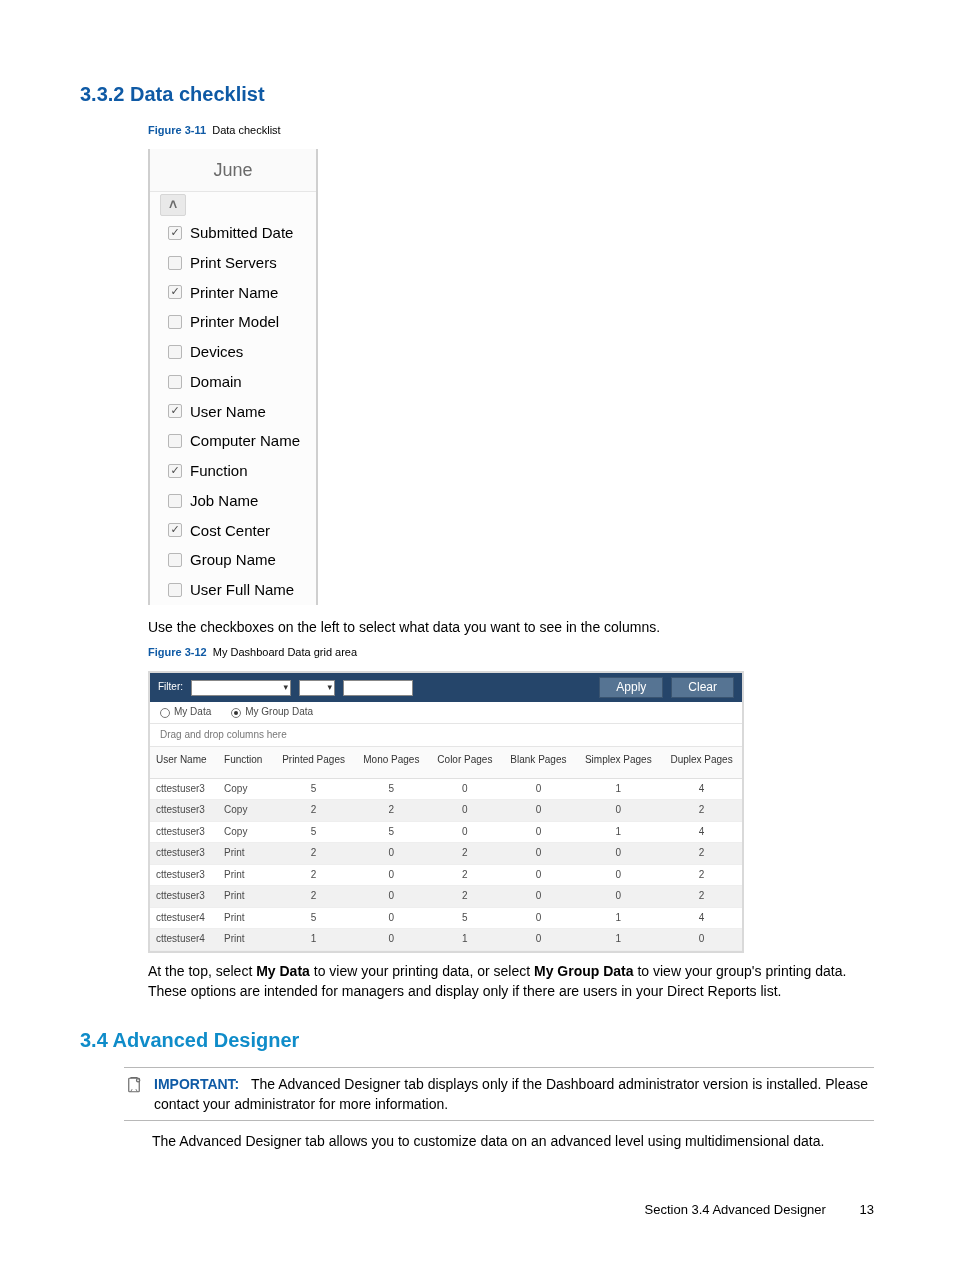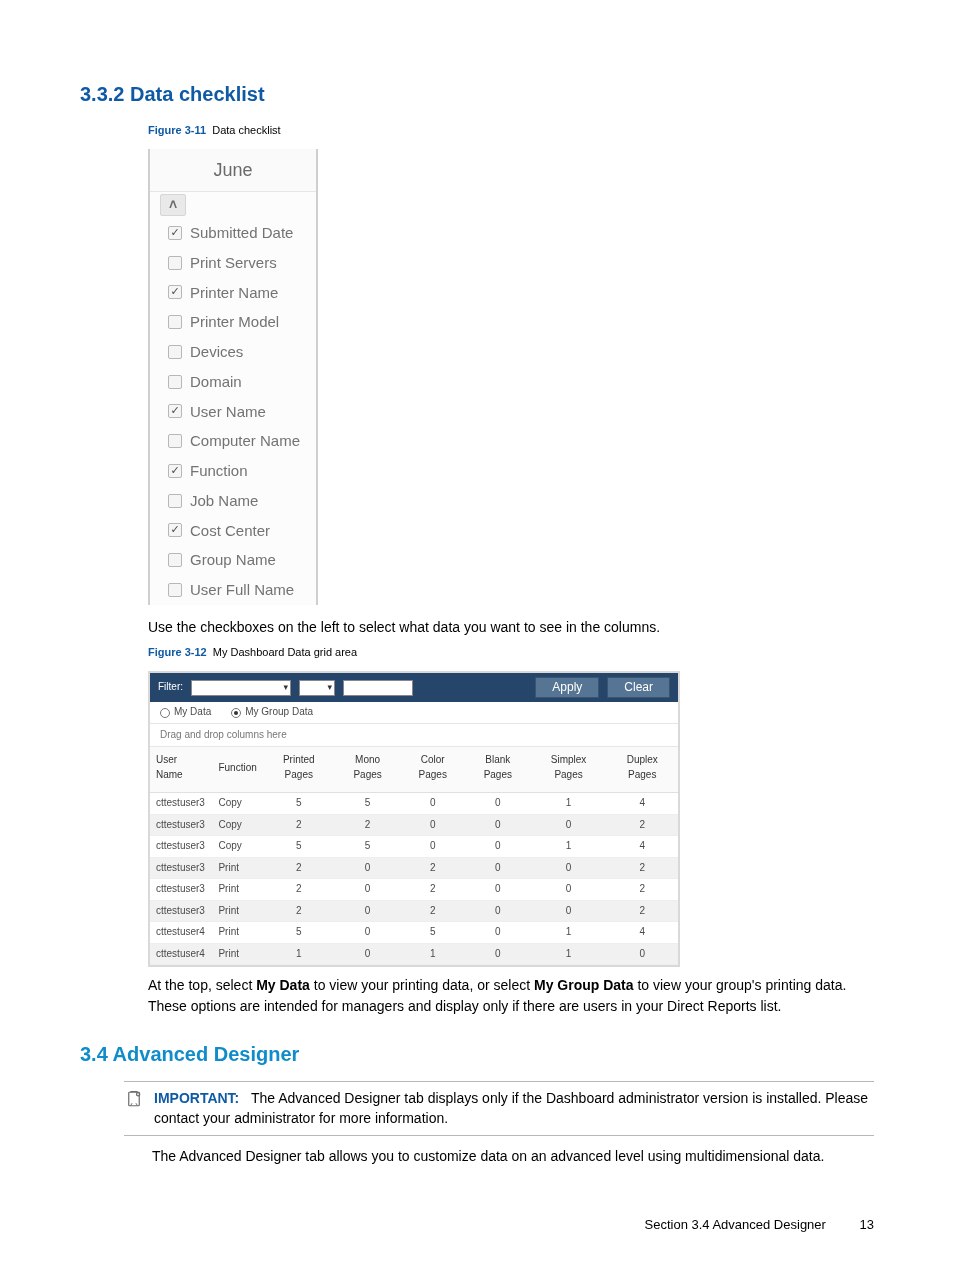--- a/index.html
+++ b/index.html
@@ -61,39 +61,39 @@
     text-align: center;
     font-weight: bold;
     font-size: 14px;
     color: #6a6a6a;
     line-height: 20px;
   }
   .check-item {
     padding: 4px 10px 4px 18px;
     font-family: "Segoe UI", Arial, sans-serif;
     font-size: 15px;
-    color: #737373;
+    color: #000000;
     display: flex;
     align-items: center;
     gap: 8px;
   }
   .cbox {
     width: 14px; height: 14px;
     border: 1px solid #b7b7b7;
     border-radius: 2px;
     background: #f5f5f5;
     display: inline-flex;
     align-items: center; justify-content: center;
     font-size: 11px;
     color: #4a4a4a;
   }
   .cbox.checked::before { content: "✓"; }
   
   .grid-fig {
-    width: 532px;
+    width: 596px;
     border: 2px solid #d9d9d9;
     font-family: Tahoma, Arial, sans-serif;
     font-size: 10px;
     color: #4a4a4a;
     margin-bottom: 8px;
   }
   .grid-filterbar {
     background: #25456a;
     color: #fff;
     padding: 4px 8px;

